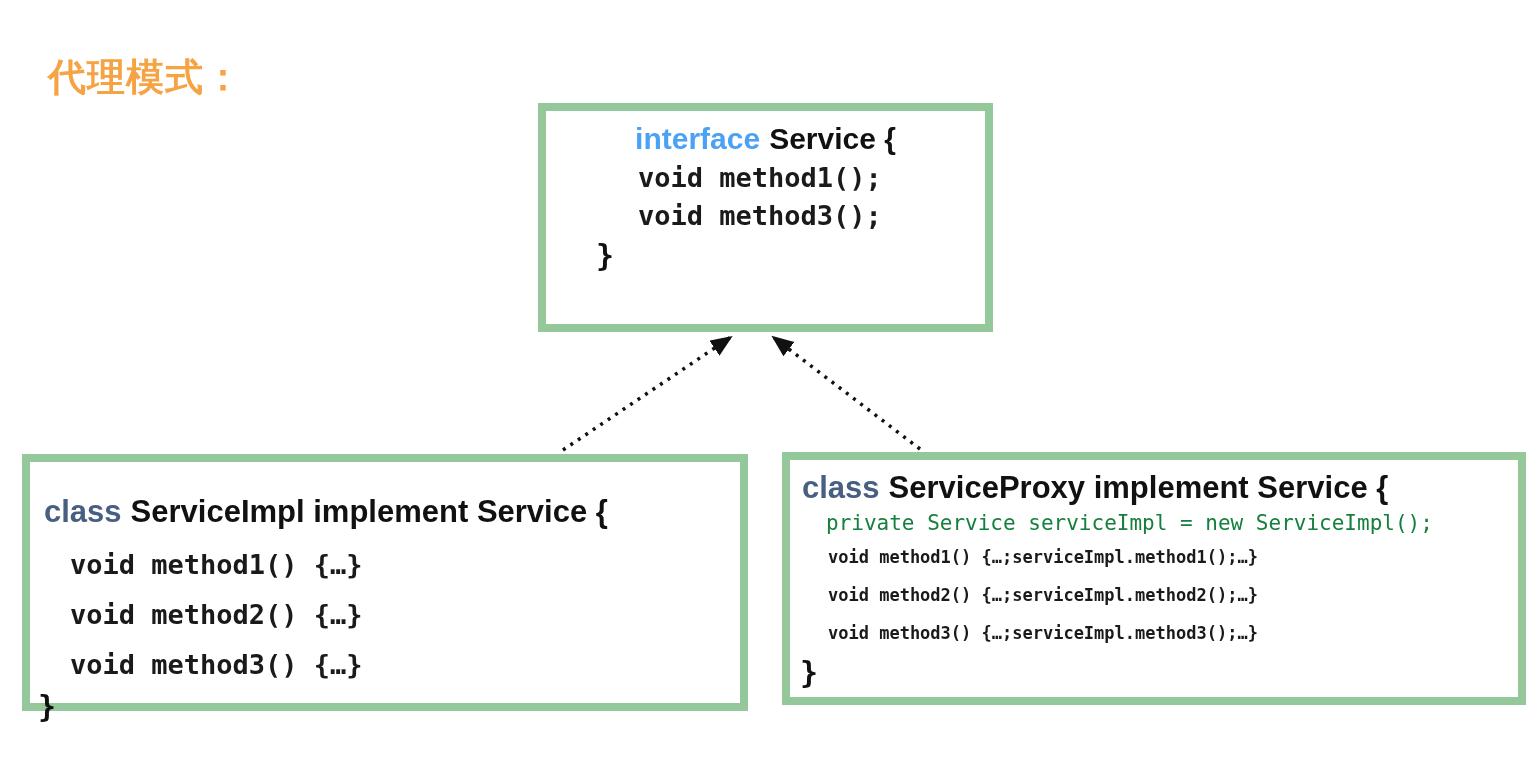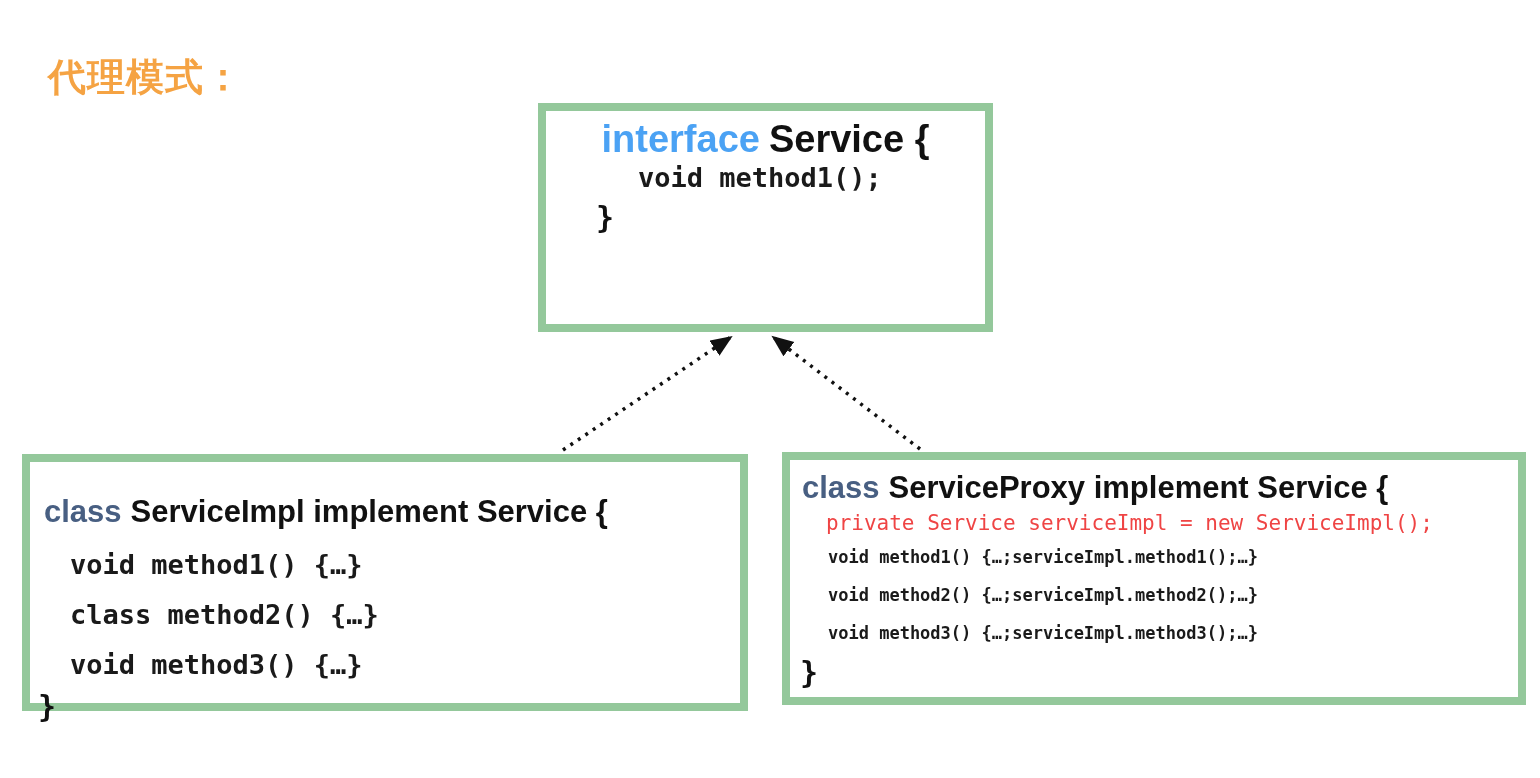--- a/index.html
+++ b/index.html
@@ -46,21 +46,21 @@
     padding-top: 28px;
   }
   .box-proxy {
     left: 782px;
     top: 452px;
     width: 744px;
     height: 253px;
     padding-top: 8px;
   }
   .box-header {
-    font-size: 38px;
+    font-size: 30px;
     font-weight: bold;
     color: #111111;
     white-space: nowrap;
   }
   .box-interface .box-header {
     text-align: center;
     line-height: 40px;
   }
   .box-impl .box-header {
     padding-left: 14px;
@@ -91,21 +91,21 @@
   .box-interface .code-line { padding-left: 92px; }
   .box-impl .code-line { padding-left: 40px; margin-top: 12px; }
   .box-proxy .code-line {
     padding-left: 38px;
     font-size: 17px;
   }
   .field-line {
     font-family: "DejaVu Sans Mono", "Liberation Mono", monospace;
     font-size: 21px;
     line-height: 30px;
-    color: #ef4444;
+    color: #15803d;
     white-space: pre;
     padding-left: 36px;
   }
   .closing-brace {
     font-family: "DejaVu Sans Mono", "Liberation Mono", monospace;
     font-size: 30px;
     font-weight: bold;
     color: #111111;
     line-height: 42px;
   }
@@ -126,29 +126,30 @@
 
 <div class="canvas">
 
   <div class="diagram-title">代理模式：</div>
 
   <div class="code-box box-interface">
     <div class="box-header">
       <span class="kw-interface">interface</span><span>Service {</span>
     </div>
     <div class="code-line">void method1();</div>
+    <div class="code-line">void method3();</div>
     <div class="closing-brace">}</div>
   </div>
 
   <div class="code-box box-impl">
     <div class="box-header">
       <span class="kw-class">class</span><span>ServiceImpl implement Service {</span>
     </div>
     <div class="code-line">void method1() {…}</div>
-    <div class="code-line">class method2() {…}</div>
+    <div class="code-line">void method2() {…}</div>
     <div class="code-line">void method3() {…}</div>
     <div class="closing-brace">}</div>
   </div>
 
   <div class="code-box box-proxy">
     <div class="box-header">
       <span class="kw-class">class</span><span>ServiceProxy implement Service {</span>
     </div>
     <div class="field-line">private Service serviceImpl = new ServiceImpl();</div>
     <div class="code-line">void method1() {…;serviceImpl.method1();…}</div>

